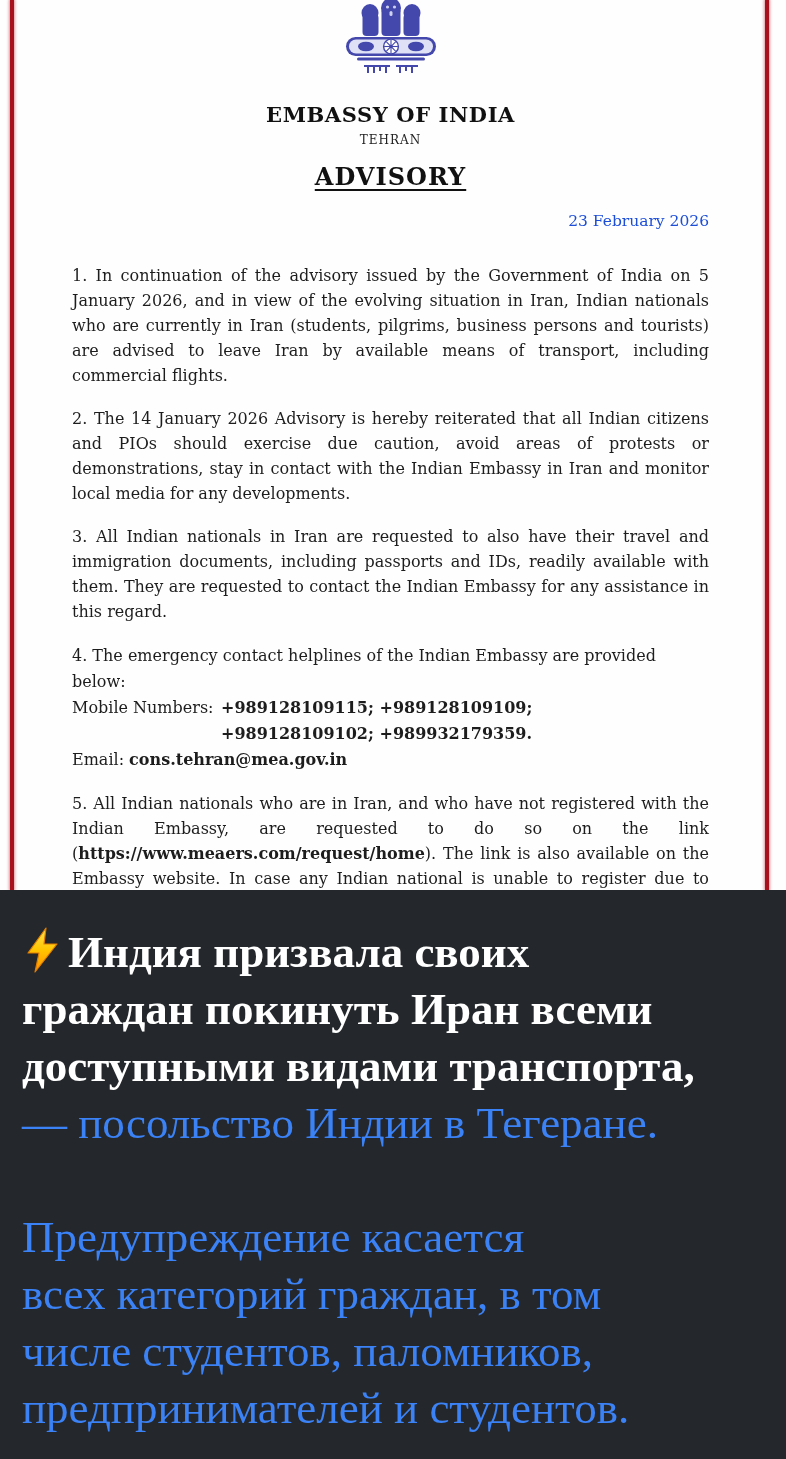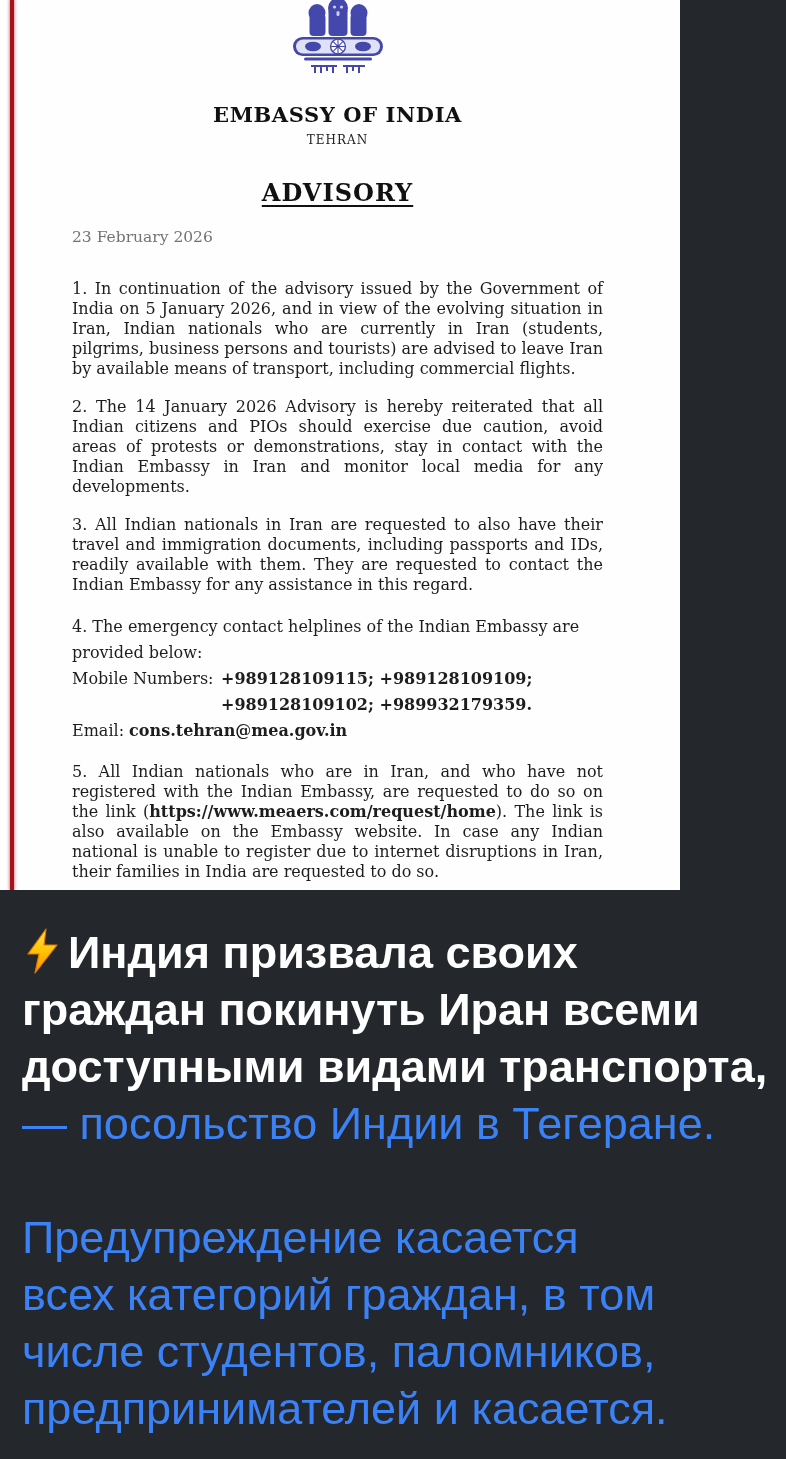--- a/index.html
+++ b/index.html
@@ -3,21 +3,21 @@
 <meta charset="utf-8">
 <style>
   html,body{margin:0;padding:0;}
   body{
     width:786px;height:1459px;overflow:hidden;
     background:#24272b;
     font-family:"DejaVu Serif", serif;
   }
   
   .doc{
-    position:relative;width:680px;height:890px;
+    position:relative;width:786px;height:890px;
     background:#fefefe;overflow:hidden;
   }
   .red-border{
     position:absolute;top:0;bottom:0;width:4px;
     background:#a8101b;
     box-shadow:0 0 3px 1px rgba(168,16,27,.45);
   }
   .red-border.left{left:10px}
   .red-border.right{left:765px}
   .doc-inner{
@@ -28,40 +28,40 @@
   .emblem{display:flex;justify-content:center;margin:0 0 0 0;height:78px;}
   .org{
     text-align:center;font-weight:bold;font-size:21px;
     letter-spacing:.6px;margin-top:24px;color:#111;
   }
   .city{
     text-align:center;font-size:12px;letter-spacing:1px;margin-top:6px;color:#222;
   }
   .title{
     text-align:center;font-weight:bold;font-size:24px;letter-spacing:1px;
-    text-decoration:underline;text-underline-offset:4px;margin-top:31px;color:#111;
+    text-decoration:underline;text-underline-offset:4px;margin-top:15px;color:#111;
   }
   .date{
-    font-size:15.5px;margin-top:21px;color:#737373;
+    text-align:right;font-size:15.5px;margin-top:21px;color:#1d4ed8;
   }
   .para{
-    font-size:16px;line-height:20px;text-align:justify;
+    font-size:16px;line-height:25px;text-align:justify;
     margin:18px 0 0 0;color:#1d1d1d;
   }
   .first-para{margin-top:33px;}
   .bold{font-weight:bold;}
   .contact-block{margin-top:19px;font-size:16px;line-height:26px;}
   .phone-label{display:inline-block;min-width:149px;}
   .phone-indent{padding-left:149px;}
   
   .caption{
     width:724px;height:569px;box-sizing:border-box;
     background:#24272b;color:#fcfcfc;
     padding:34px 18px 0 22px;
-    font-family:Liberation Sans, sans-serif;
+    font-family:Liberation Serif, serif;
   }
   .cap-line{font-size:45px;line-height:57px;white-space:nowrap;}
   .cap-line.b{font-weight:bold;color:#ffffff;}
   .cap-line.r{font-weight:400;color:#3b82f6;}
   .cap-p2{margin-top:57px;}
   .bolt{
     display:inline-block;width:40px;height:46px;
     vertical-align:-6px;margin-right:6px;
   }
 </style>
@@ -161,17 +161,17 @@
         </span><span>Индия призвала своих</span>
       </div>
       <div class="cap-line b">граждан покинуть Иран всеми</div>
       <div class="cap-line b">доступными видами транспорта,</div>
       <div class="cap-line r">— посольство Индии в Тегеране.</div>
     </div>
     <div class="cap-p2">
       <div class="cap-line r">Предупреждение касается</div>
       <div class="cap-line r">всех категорий граждан, в том</div>
       <div class="cap-line r">числе студентов, паломников,</div>
-      <div class="cap-line r">предпринимателей и касается.</div>
+      <div class="cap-line r">предпринимателей и студентов.</div>
     </div>
   </section>
 
 </div>
 
 </body></html>

